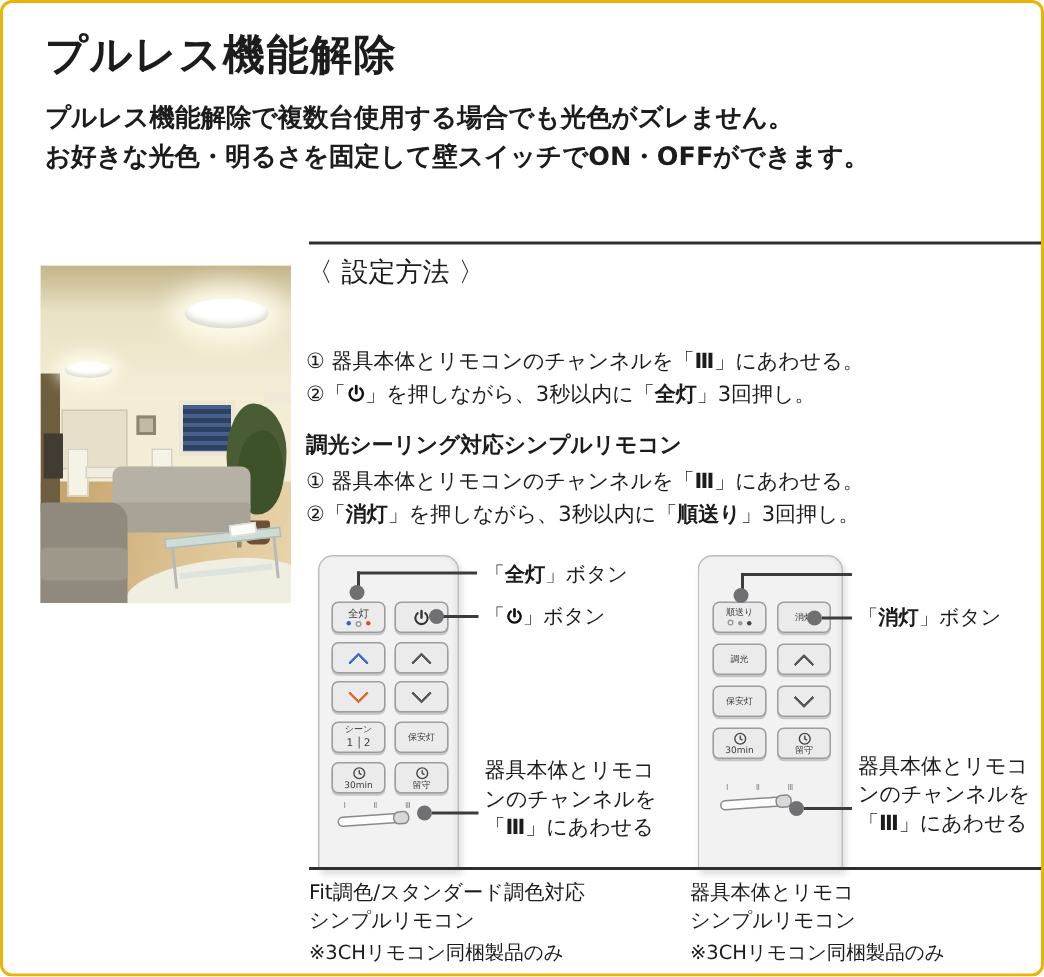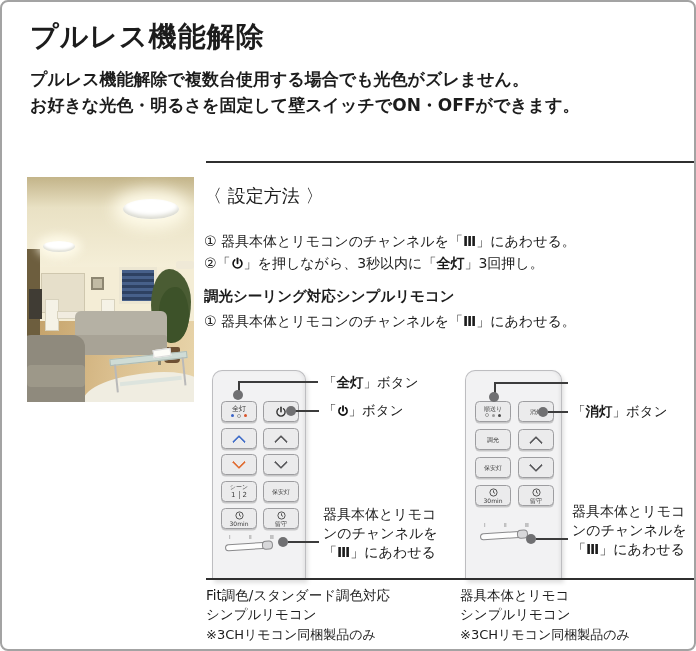--- a/index.html
+++ b/index.html
@@ -1,30 +1,30 @@
 <!DOCTYPE html>
 <html><head>
 <meta charset="utf-8">
 <style>
   html,body{margin:0;padding:0;background:#fff;}
   .page{
     position:relative;width:696px;height:651px;box-sizing:border-box;
-    background:#fff;border:2px solid #a3a3a3;border-radius:8px;overflow:hidden;
+    background:#fff;border:2px solid #eab308;border-radius:8px;overflow:hidden;
     font-family:"DejaVu Sans","Liberation Sans",sans-serif;color:#1c1c1c;
   }
   .abs{position:absolute;}
   
   .title{left:28px;top:16px;font-size:28px;font-weight:bold;letter-spacing:1px;}
   .intro{left:28px;top:64px;font-size:17px;font-weight:bold;line-height:26px;}
   .note1{left:30px;top:131px;font-size:13.5px;}
   .rule{background:#2f2f2f;height:2px;}
   .rule-top{left:204px;top:159px;width:490px;}
   .rule-mid{left:204px;top:576px;width:490px;height:1.5px;}
   
-  .setup-head{left:202px;top:182px;font-size:18px;}
+  .setup-head{left:202px;top:167px;font-size:18px;}
   .sec-title{font-size:14.5px;font-weight:bold;}
   .sec1-title{left:202px;top:205px;}
   .steps{font-size:14px;line-height:22px;white-space:nowrap;}
   .sec1-steps{left:202px;top:228px;}
   .sec2-title{left:202px;top:285px;}
   .sec2-steps{left:202px;top:308px;}
   .steps b,.cl-label b,.cl-text b{font-weight:bold;}
   .pw-inline{vertical-align:-2px;}
   
   .photo{left:25px;top:175px;width:167px;height:225px;overflow:hidden;background:#f0e8cf;}
@@ -150,20 +150,21 @@
     <div><span>① 器具本体とリモコンのチャンネルを「</span><b>Ⅲ</b><span>」にあわせる。</span></div>
     <div><span>②「</span><svg class="pw-inline" width="13" height="13" viewBox="0 0 24 24">
           <path d="M12 2.5v9" stroke="#111" stroke-width="3.4" fill="none" stroke-linecap="round"></path>
           <path d="M7 5.5a8.2 8.2 0 1 0 10 0" stroke="#111" stroke-width="3" fill="none" stroke-linecap="round"></path>
         </svg><span>」を押しながら、3秒以内に「</span><b>全灯</b><span>」3回押し。</span></div>
   </div>
 
   <div class="abs sec-title sec2-title">調光シーリング対応シンプルリモコン</div>
   <div class="abs steps sec2-steps">
     <div><span>① 器具本体とリモコンのチャンネルを「</span><b>Ⅲ</b><span>」にあわせる。</span></div>
+    <div><span>②「</span><b>消灯</b><span>」を押しながら、3秒以内に「</span><b>順送り</b><span>」3回押し。</span></div>
   </div>
 
   <div class="abs remote remote-left">
     <div class="rbtn" style="left:8px;top:30px">
       <span class="lbl">全灯</span>
       <span class="dotrow">
           <i class="d blue"></i>
           <i class="d light"></i>
           <i class="d red"></i>
         </span>

